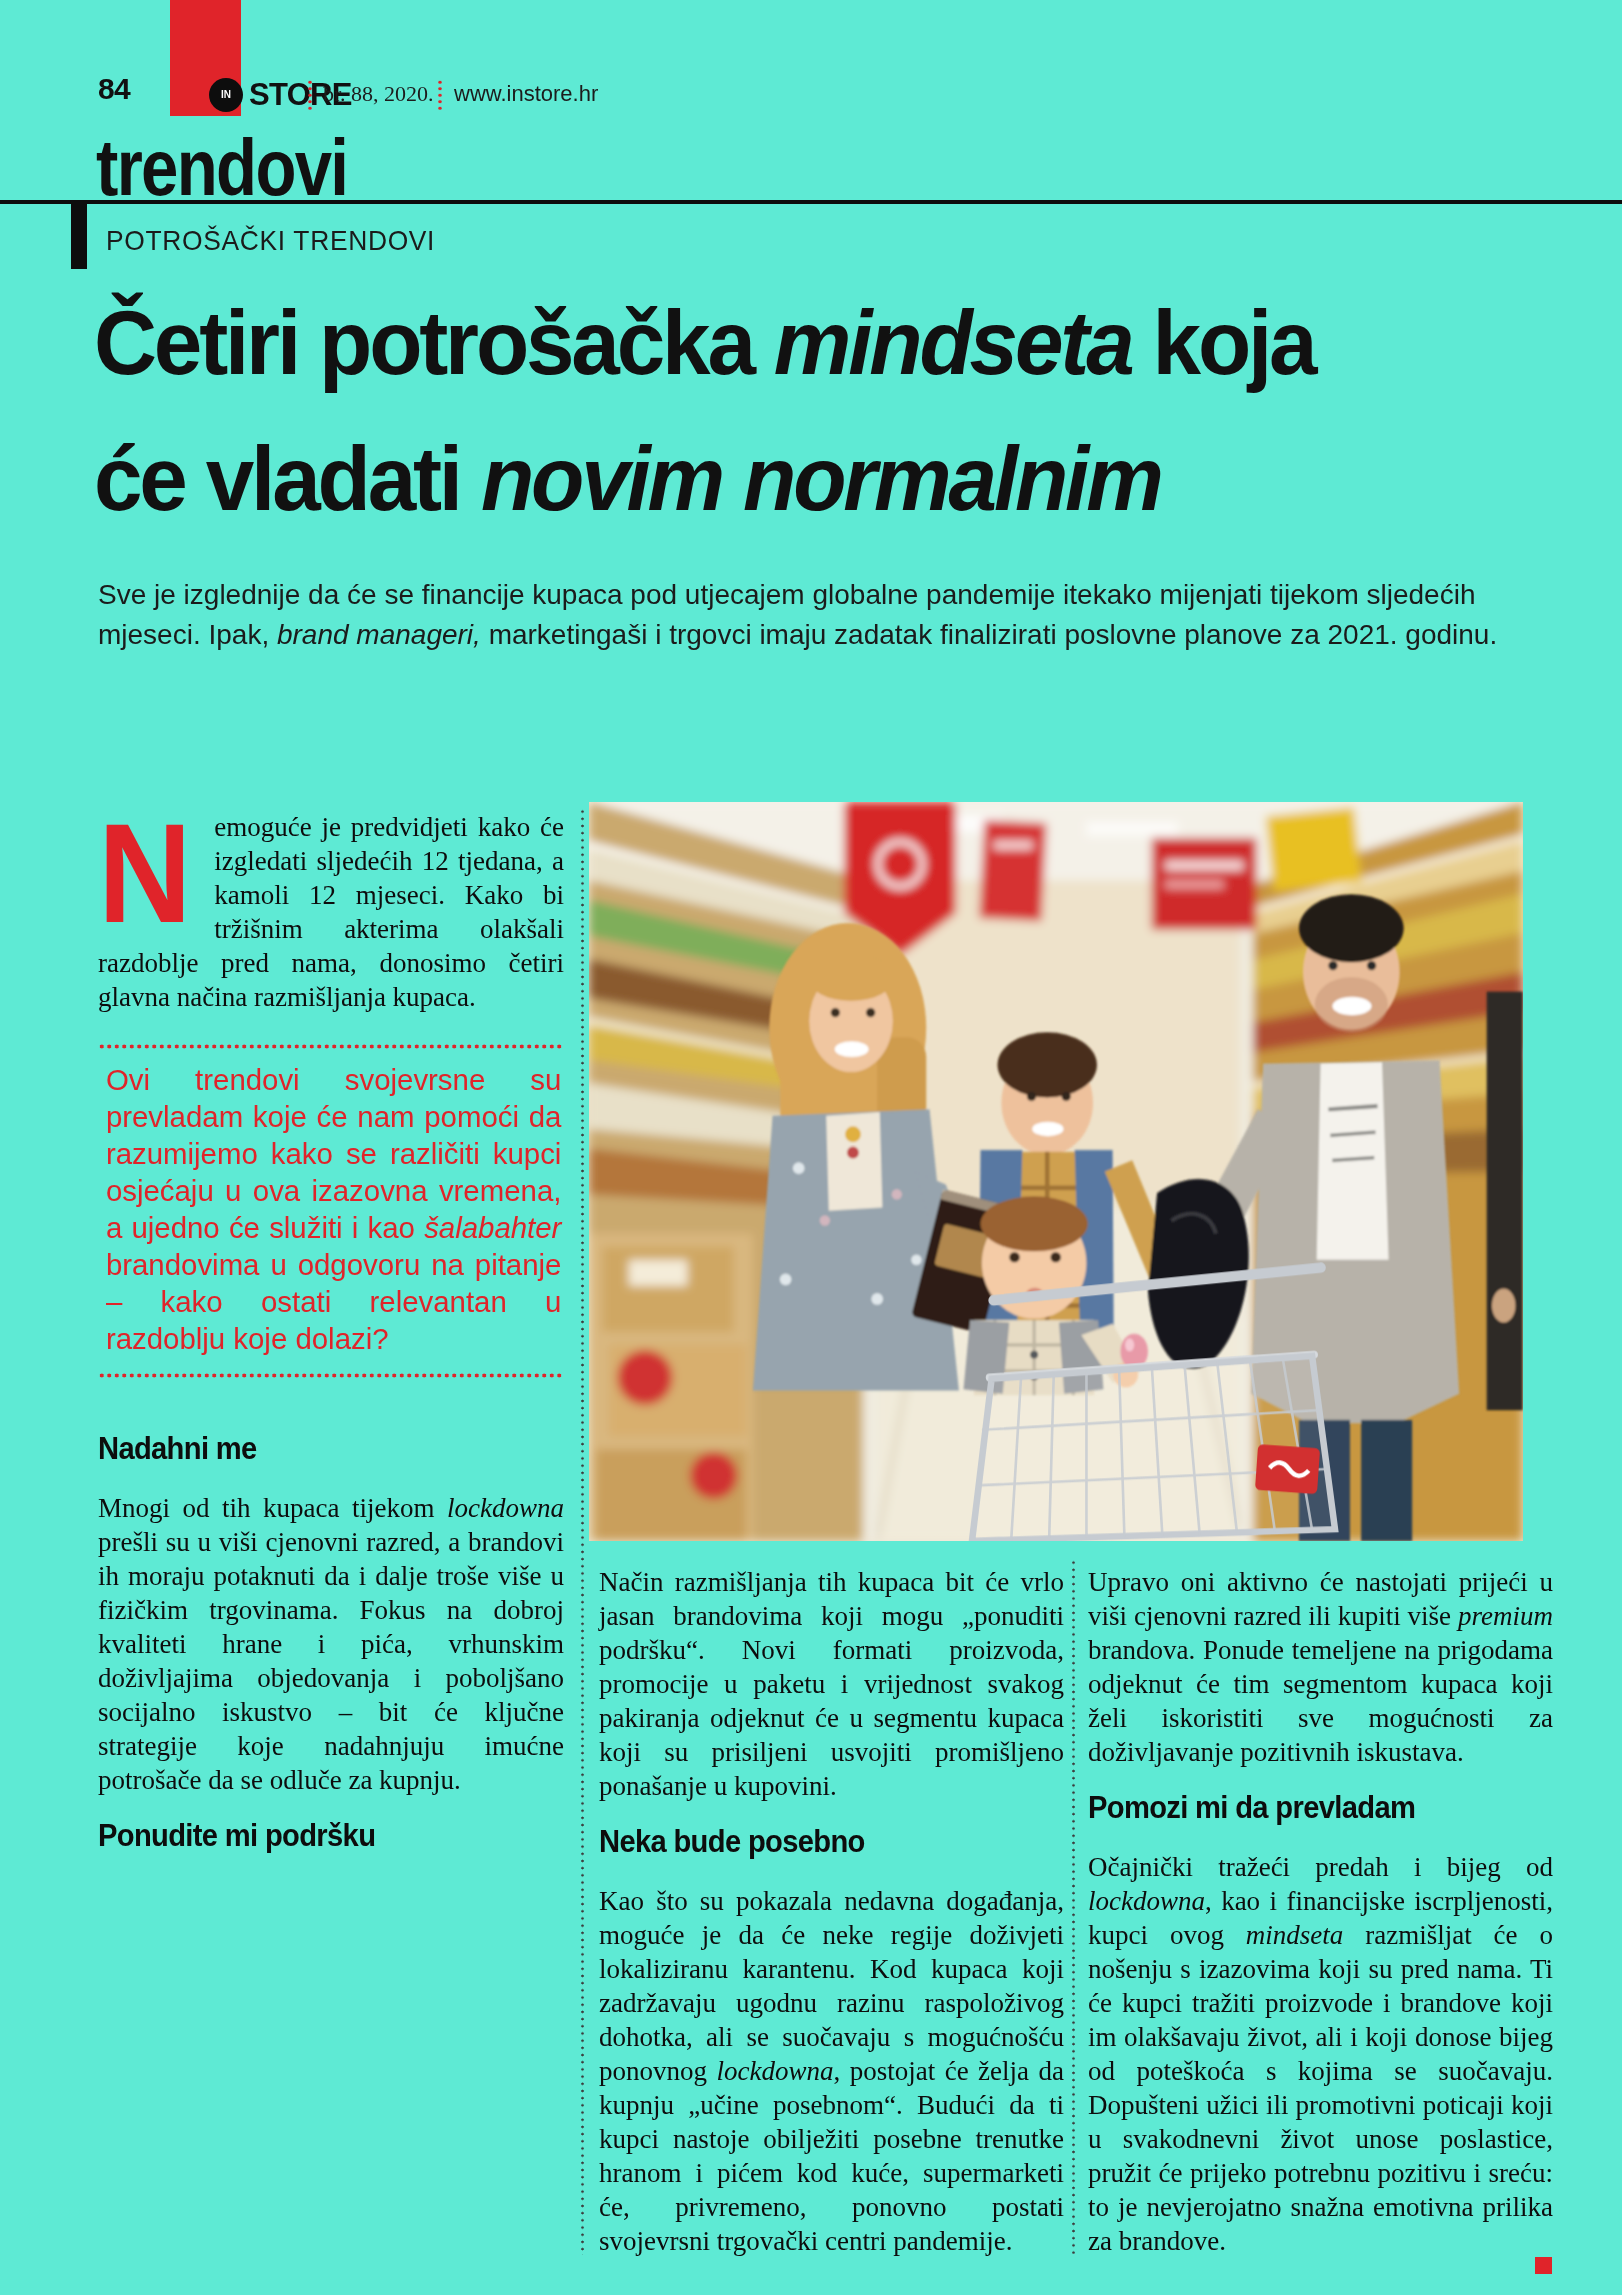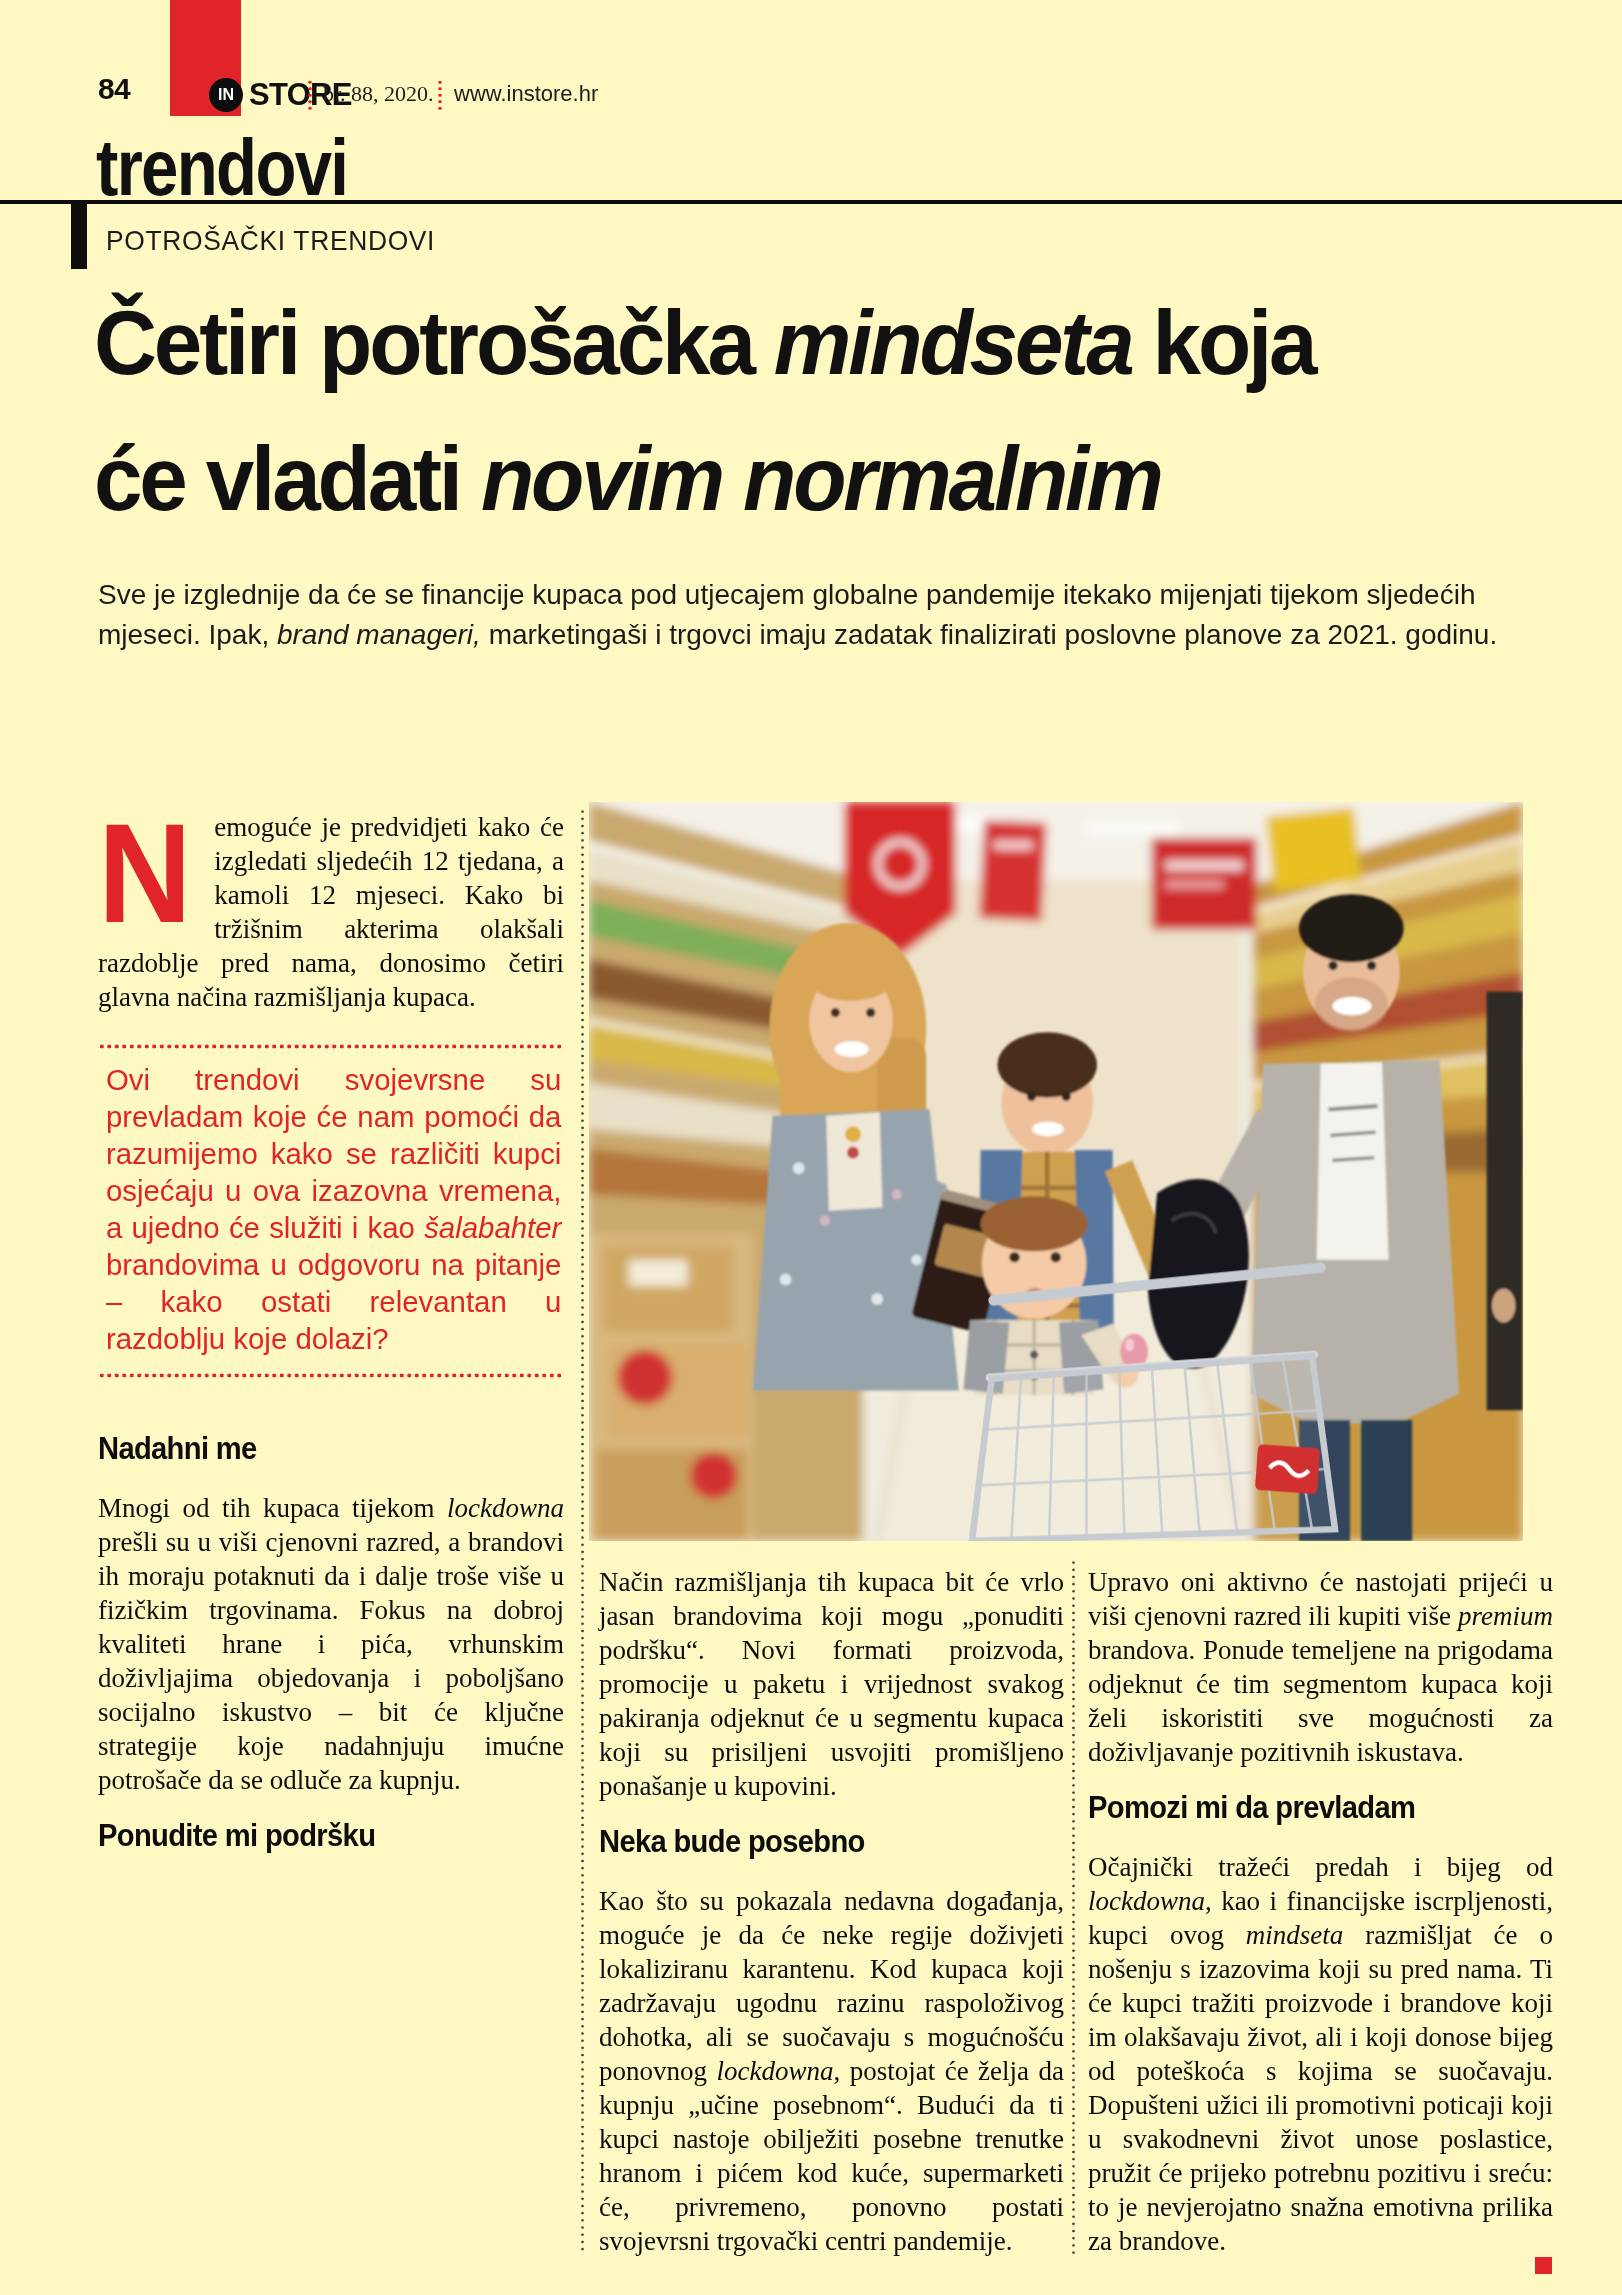--- a/index.html
+++ b/index.html
@@ -1,27 +1,27 @@
 <!DOCTYPE html>
 <html style="font-size:10.5px"><head>
 <meta charset="utf-8">
 <style>
   html,body{margin:0;padding:0;background:#888;}
-  #page{position:relative;width:1623px;height:2295px;background:#fef9c3;overflow:hidden;
+  #page{position:relative;width:1623px;height:2295px;background:#5eead4;overflow:hidden;
         font-family:"Liberation Sans",sans-serif;color:#111;}
   .abs{position:absolute;}
   .it{font-style:italic;}
 
   
   #red-block{left:170px;top:0;width:71px;height:116px;background:#e0242a;}
   #page-num{left:98px;top:72px;font-size:30px;font-weight:800;letter-spacing:-0.7px;}
   #logo{left:209px;top:75px;height:39px;display:flex;align-items:center;}
   #logo-circle{width:34px;height:34px;border-radius:50%;background:#0d0d0d;color:#fff;
                display:flex;align-items:center;justify-content:center;
-               font-size:16px;font-weight:800;letter-spacing:0;}
+               font-size:10px;font-weight:800;letter-spacing:0;}
   #logo-store{font-size:31px;font-weight:800;letter-spacing:-0.7px;margin-left:6px;}
   .red-vdots{width:3.9px;background-image:radial-gradient(circle,#e0242a 1.4px,transparent 1.9px);
              background-size:3.9px 6.5px;background-repeat:repeat-y;}
   #sep1{left:308px;top:79px;height:33px;}
   #issue{left:323px;top:81px;font-size:22px;color:#1c1c1c;font-family:Liberation Serif, serif;}
   #sep2{left:438px;top:79px;height:33px;}
   #site{left:454px;top:81px;font-size:22px;color:#1c1c1c;}
   #section-title{left:96px;top:122px;font-size:79px;font-weight:700;letter-spacing:-2px;
                  transform:scaleX(.85);transform-origin:left top;white-space:nowrap;}
   #credit{right:46px;top:137px;text-align:right;line-height:30px;font-size:22px;}

